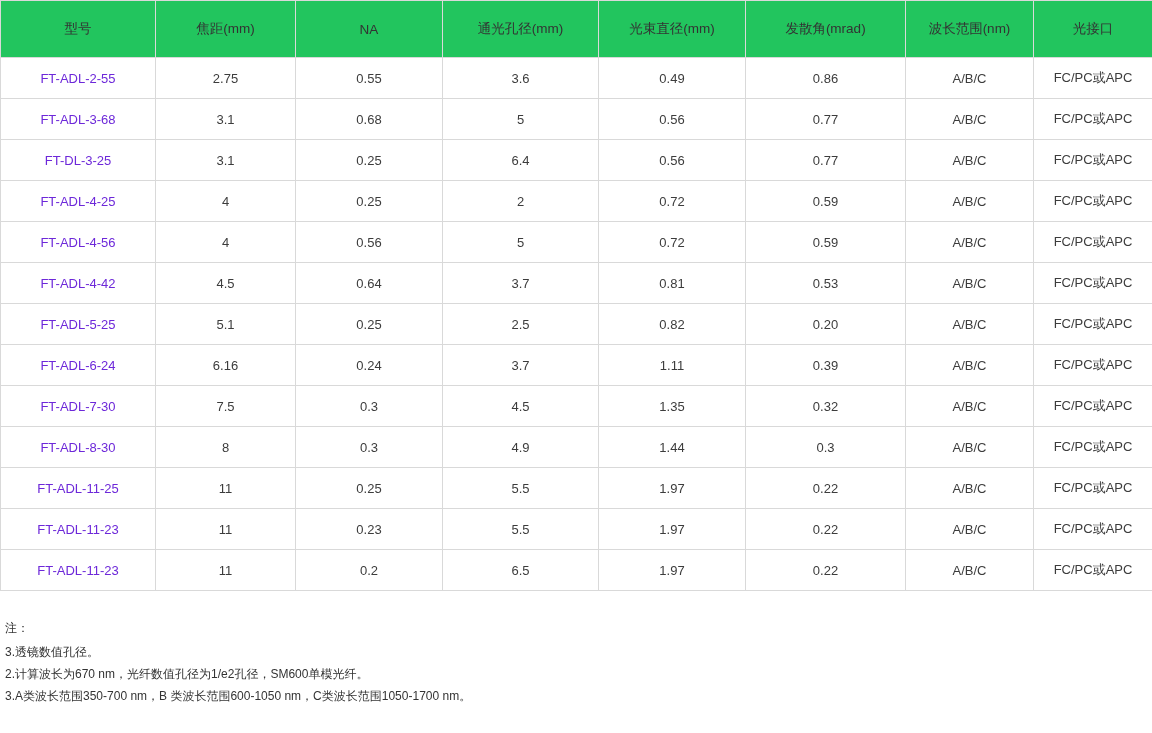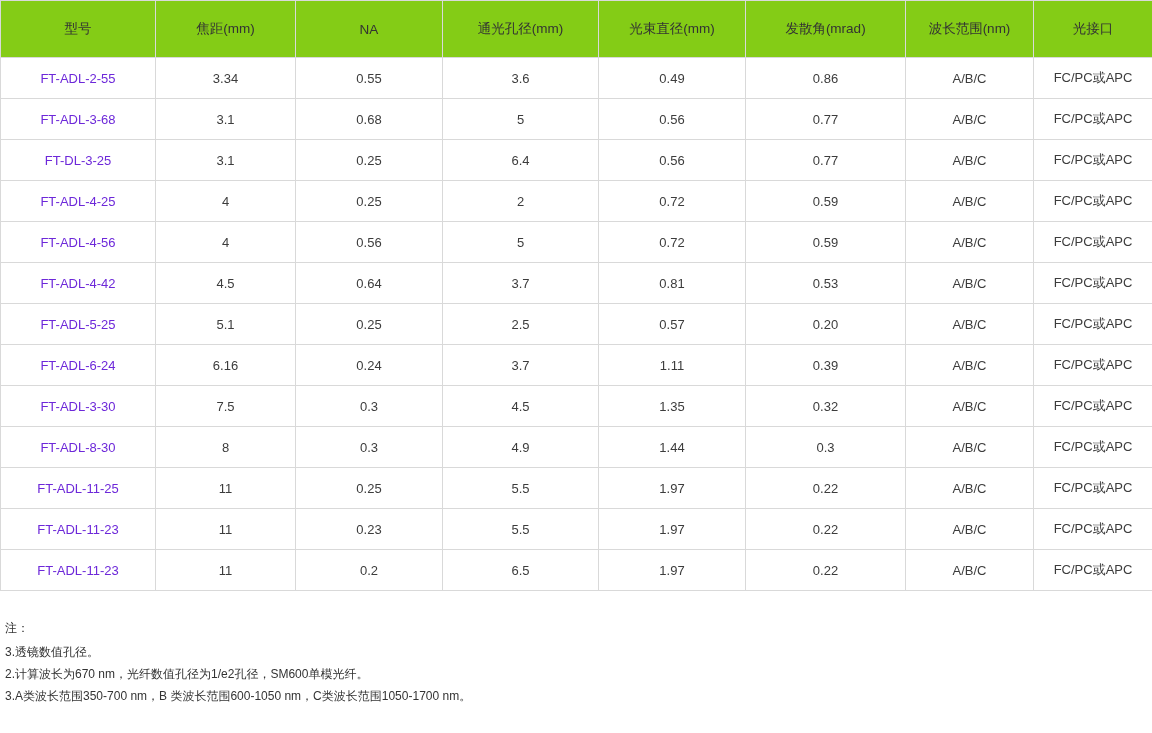--- a/index.html
+++ b/index.html
@@ -30,21 +30,21 @@
     border: 1px solid #d9d9d9;
     text-align: center;
     vertical-align: middle;
     font-size: 13px;
     font-weight: normal;
     color: #3c3c3c;
     padding: 0;
     height: 40px;
   }
   table.spec-table thead th {
-    background: #84cc16;
+    background: #22c55e;
     height: 56px;
     color: #333333;
     font-size: 13.5px;
   }
   table.spec-table tbody td {
     background: #ffffff;
     height: 40px;
   }
   table.spec-table tbody tr td:first-child {
     color: #6d28d9;
@@ -97,21 +97,21 @@
         <th>通光孔径(mm)</th>
         <th>光束直径(mm)</th>
         <th>发散角(mrad)</th>
         <th>波长范围(nm)</th>
         <th>光接口</th>
       </tr>
     </thead>
     <tbody>
       <tr>
         <td>FT-ADL-2-55</td>
-        <td>3.34</td>
+        <td>2.75</td>
         <td>0.55</td>
         <td>3.6</td>
         <td>0.49</td>
         <td>0.86</td>
         <td>A/B/C</td>
         <td>FC/PC或APC</td>
       </tr>
       <tr>
         <td>FT-ADL-3-68</td>
         <td>3.1</td>
@@ -160,37 +160,37 @@
         <td>0.81</td>
         <td>0.53</td>
         <td>A/B/C</td>
         <td>FC/PC或APC</td>
       </tr>
       <tr>
         <td>FT-ADL-5-25</td>
         <td>5.1</td>
         <td>0.25</td>
         <td>2.5</td>
-        <td>0.57</td>
+        <td>0.82</td>
         <td>0.20</td>
         <td>A/B/C</td>
         <td>FC/PC或APC</td>
       </tr>
       <tr>
         <td>FT-ADL-6-24</td>
         <td>6.16</td>
         <td>0.24</td>
         <td>3.7</td>
         <td>1.11</td>
         <td>0.39</td>
         <td>A/B/C</td>
         <td>FC/PC或APC</td>
       </tr>
       <tr>
-        <td>FT-ADL-3-30</td>
+        <td>FT-ADL-7-30</td>
         <td>7.5</td>
         <td>0.3</td>
         <td>4.5</td>
         <td>1.35</td>
         <td>0.32</td>
         <td>A/B/C</td>
         <td>FC/PC或APC</td>
       </tr>
       <tr>
         <td>FT-ADL-8-30</td>

